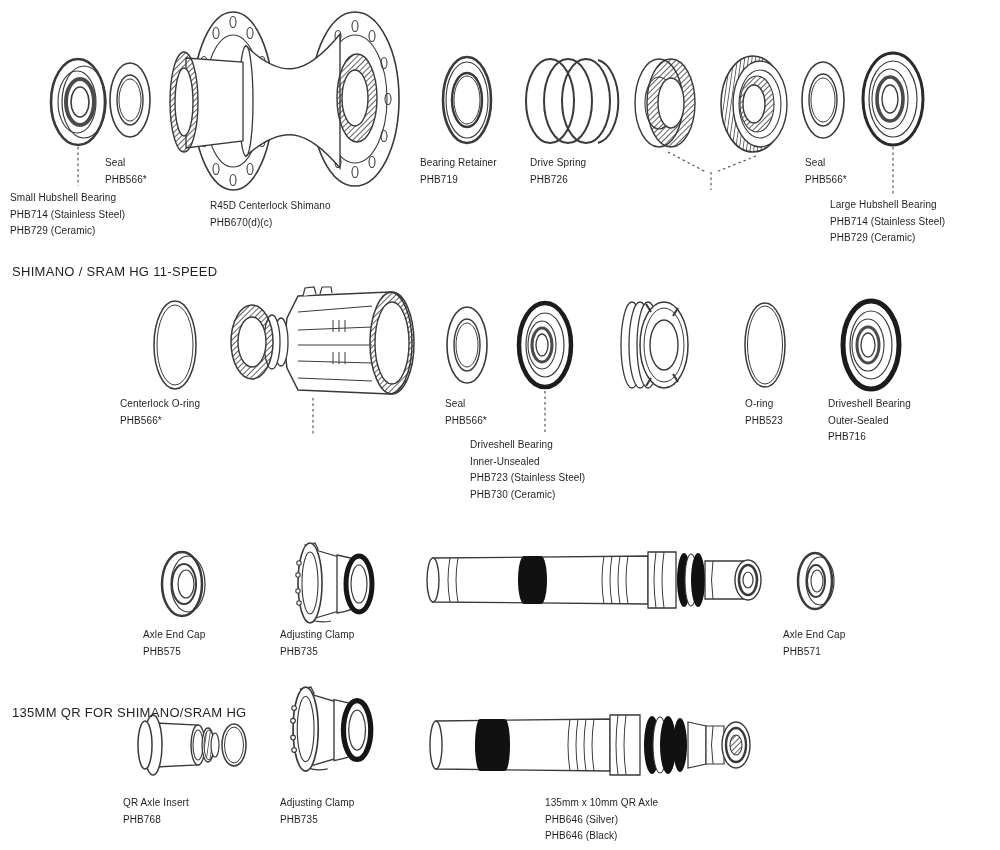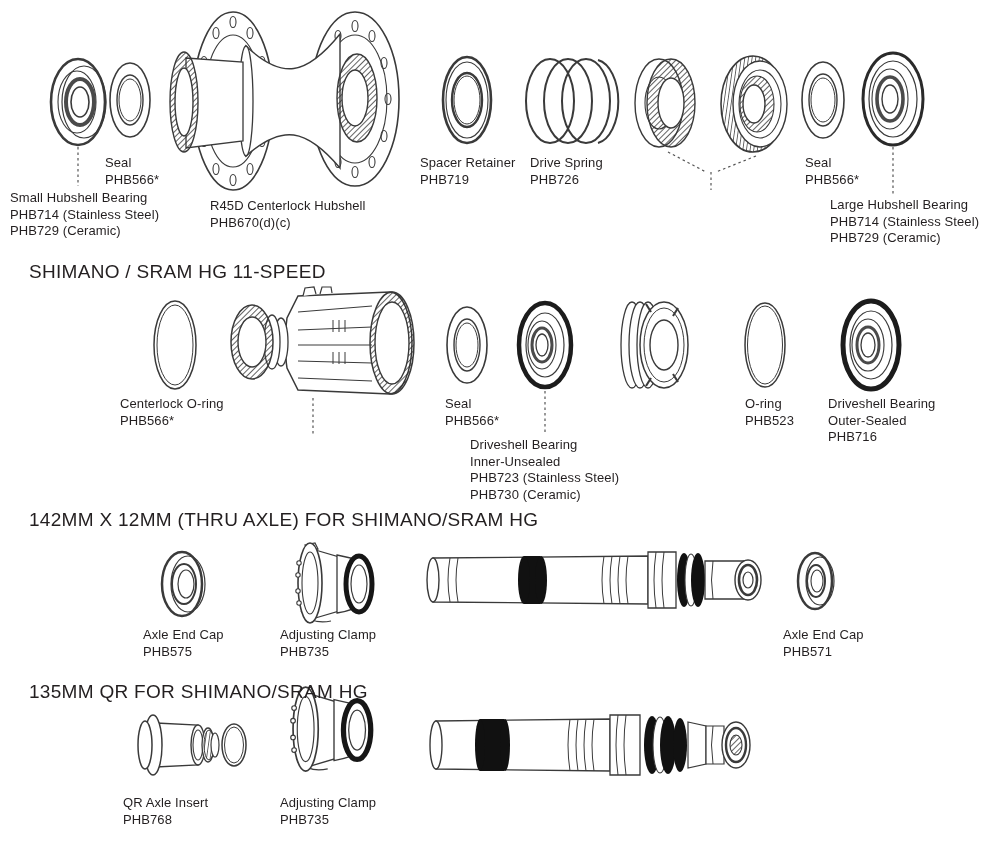--- a/index.html
+++ b/index.html
@@ -2,26 +2,26 @@
 <html><head>
 <meta charset="utf-8">
 <style>
   html,body{margin:0;padding:0;background:#ffffff;}
   #canvas{
     position:relative;width:1000px;height:850px;background:#ffffff;
     font-family:"Liberation Sans",sans-serif;color:#231f20;overflow:hidden;
   }
   #drawing{position:absolute;left:0;top:0;}
   .lbl{
-    position:absolute;font-size:13px;line-height:16.5px;white-space:pre-line;
+    position:absolute;font-size:10px;line-height:16.5px;white-space:pre-line;
     color:#231f20;letter-spacing:0.1px;
   }
   .hdr{
-    position:absolute;font-size:19px;line-height:16px;color:#231f20;
-    letter-spacing:0.3px;white-space:pre;margin-left:17px;
+    position:absolute;font-size:13px;line-height:16px;color:#231f20;
+    letter-spacing:0.3px;white-space:pre;
   }
 </style>
 </head>
 <body>
 
 <div id="canvas">
 
 <svg id="drawing" width="1000" height="850" viewBox="0 0 1000 850" fill="none" stroke="#3a3a3a" stroke-width="1.4">
   <defs>
     <pattern id="hatch1" width="4" height="4" patternUnits="userSpaceOnUse" patternTransform="rotate(45)">
@@ -310,23 +310,23 @@
     <ellipse cx="736" cy="745" rx="10" ry="17" stroke-width="2.4"></ellipse>
     <ellipse cx="736" cy="745" rx="6" ry="10" fill="url(#hatch1)" stroke-width="1.1"></ellipse>
   </g>
 </svg>
 
   <div class="lbl" style="left:105px;top:155px">Seal
 PHB566*</div>
   <div class="lbl" style="left:10px;top:190px">Small Hubshell Bearing
 PHB714 (Stainless Steel)
 PHB729 (Ceramic)</div>
-  <div class="lbl" style="left:210px;top:198px">R45D Centerlock Hubshell
+  <div class="lbl" style="left:210px;top:198px">R45D Centerlock Shimano
 PHB670(d)(c)</div>
-  <div class="lbl" style="left:420px;top:155px">Spacer Retainer
+  <div class="lbl" style="left:420px;top:155px">Bearing Retainer
 PHB719</div>
   <div class="lbl" style="left:530px;top:155px">Drive Spring
 PHB726</div>
   <div class="lbl" style="left:805px;top:155px">Seal
 PHB566*</div>
   <div class="lbl" style="left:830px;top:197px">Large Hubshell Bearing
 PHB714 (Stainless Steel)
 PHB729 (Ceramic)</div>
 
   <div class="hdr" style="left:12px;top:264px">SHIMANO / SRAM HG 11-SPEED</div>
@@ -337,26 +337,28 @@
   <div class="lbl" style="left:470px;top:437px">Driveshell Bearing
 Inner-Unsealed
 PHB723 (Stainless Steel)
 PHB730 (Ceramic)</div>
   <div class="lbl" style="left:745px;top:396px">O-ring
 PHB523</div>
   <div class="lbl" style="left:828px;top:396px">Driveshell Bearing
 Outer-Sealed
 PHB716</div>
 
-  <div class="hdr" style="left:12px;top:512px">142MM X 12MM (THRU AXLE) FOR SHIMANO/SRAM HG</div>
   <div class="lbl" style="left:143px;top:627px">Axle End Cap
 PHB575</div>
   <div class="lbl" style="left:280px;top:627px">Adjusting Clamp
 PHB735</div>
   <div class="lbl" style="left:783px;top:627px">Axle End Cap
 PHB571</div>
 
-  <div class="hdr" style="left:12px;top:684px">135MM QR FOR SHIMANO/SRAM HG</div>
+  <div class="hdr" style="left:12px;top:705px">135MM QR FOR SHIMANO/SRAM HG</div>
   <div class="lbl" style="left:123px;top:795px">QR Axle Insert
 PHB768</div>
   <div class="lbl" style="left:280px;top:795px">Adjusting Clamp
 PHB735</div>
+  <div class="lbl" style="left:545px;top:795px">135mm x 10mm QR Axle
+PHB646 (Silver)
+PHB646 (Black)</div>
 </div>
 
 </body></html>

